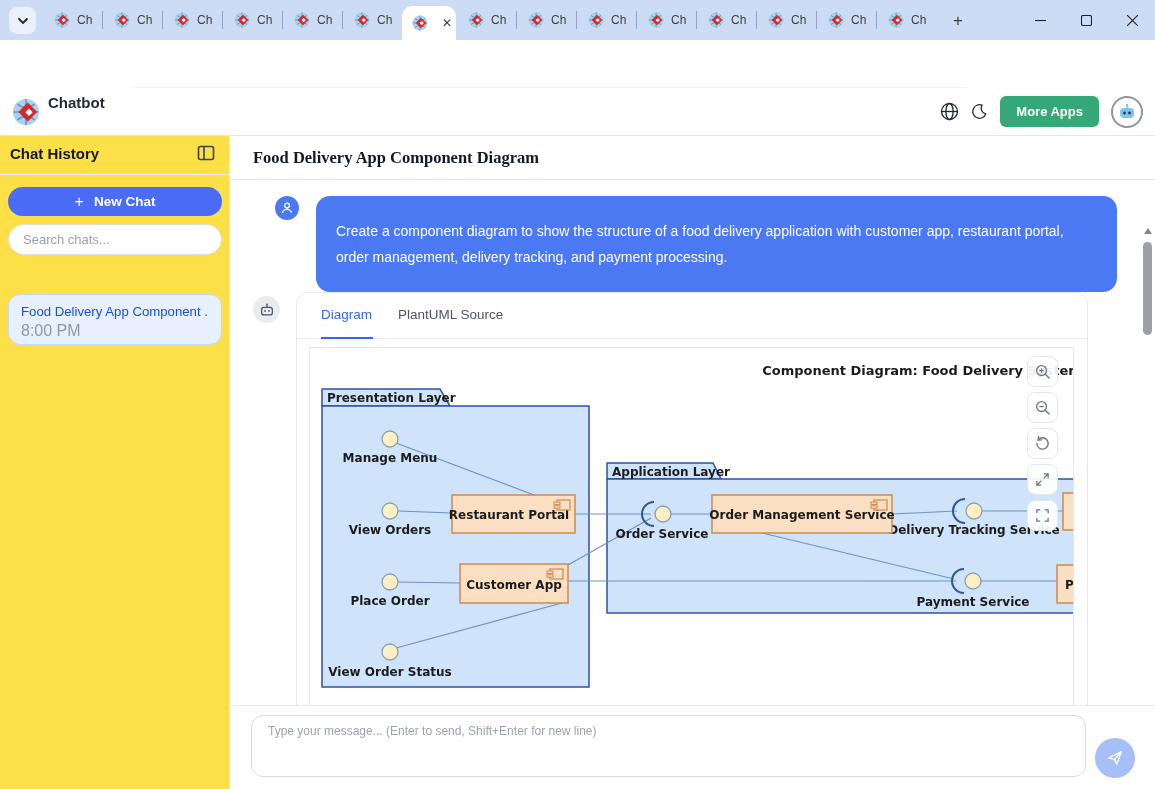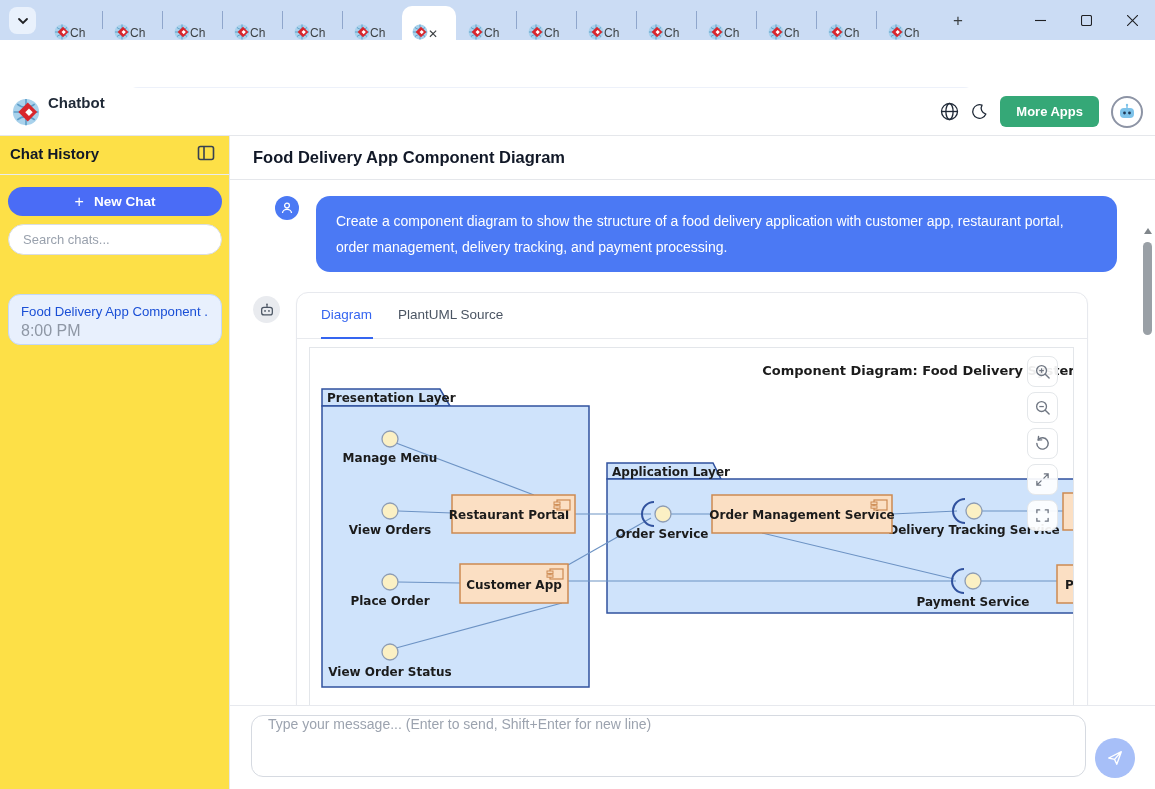--- a/index.html
+++ b/index.html
@@ -4,21 +4,21 @@
 <style>
   * { box-sizing: border-box; margin: 0; padding: 0; }
   html,body { width:1155px; height:789px; overflow:hidden;
     font-family:"Liberation Sans","DejaVu Sans",sans-serif; background:#fff; }
 
   
   .tabstrip { position:absolute; left:0; top:0; width:1155px; height:40px; background:#cbdcf4; }
   .tab-search-btn { position:absolute; left:9px; top:7px; width:27px; height:27px;
     background:#e9f1fc; border-radius:8px; display:flex; align-items:center; justify-content:center; }
   .tab-list { position:absolute; left:42px; top:0; height:40px; display:flex; align-items:flex-end; }
-  .btab { position:relative; width:60px; height:40px; display:flex; align-items:flex-end; 
+  .btab { position:relative; width:60px; height:40px; display:flex; align-items:center; gap:7px;
     padding-left:12px; color:#3c4043; font-size:12px; }
   .btab::before { content:""; position:absolute; left:0; top:11px; width:1px; height:18px; background:#8fa6cc; }
   .btab:first-child::before, .btab.active::before, .btab.active + .btab::before { display:none; }
   .btab.active { width:54px; height:34px; background:#fff; border-radius:10px 10px 0 0; padding-left:10px; }
   .tab-fav { width:16px; height:16px; flex:none; }
   .tab-close { font-size:12px; color:#3c4043; font-weight:bold; line-height:1; }
   .new-tab-btn { position:absolute; left:946px; top:9px; width:24px; height:24px; border-radius:6px;
     display:flex; align-items:center; justify-content:center; font-size:17px; color:#3c4043; }
   .win-controls { position:absolute; right:0; top:0; height:40px; display:flex; }
   .win-btn { width:46px; height:40px; display:flex; align-items:center; justify-content:center; color:#202124; }
@@ -60,28 +60,28 @@
   .sb-search::placeholder { color:#99a1ad; }
   .sb-section { position:absolute; left:14px; top:134px; display:flex; align-items:center; gap:13px;
     font-size:11.5px; font-weight:bold; color:#5f6b7a; letter-spacing:.5px;margin-top:28px; }
   .chat-item { position:absolute; left:8px; top:158px; width:214px; height:51px; background:#e8f0fd;
     border:1px solid #c2d7f9; border-radius:12px; padding:9px 12px; }
   .chat-item-title { font-size:13.2px; color:#1a4fd6; white-space:nowrap; overflow:hidden; }
   .chat-item-time { font-size:16px; color:#8e97a5; margin-top:3px; }
 
   
   .main { position:absolute; left:230px; top:136px; width:925px; height:653px; background:#fff; }
-  .page-title-bar { position:absolute; left:0; top:0; width:100%; height:44px; border-bottom:1px solid #e5e7eb; }
+  .page-title-bar { position:absolute; left:0; top:0; width:100%; height:44px; border-bottom:1px solid #e5e7eb;font-family:Liberation Serif, serif; }
   .page-title { position:absolute; left:23px; top:12px; font-size:16.5px; font-weight:bold; color:#111827; }
 
   .chat-area { position:absolute; left:0; top:44px; width:925px; height:525px; overflow:hidden; }
   .user-row-avatar { position:absolute; left:45px; top:16px; width:24px; height:24px; border-radius:50%;
     background:#4b79f4; display:flex; align-items:center; justify-content:center; }
   .user-bubble { position:absolute; left:86px; top:16px; width:801px; background:#4b79f4; border-radius:14px;
-    color:#fff; font-size:14px; line-height:26px; padding:12px 20px; }
+    color:#fff; font-size:14px; line-height:26px; padding:22px 20px; }
   .asst-avatar { position:absolute; left:23px; top:116px; width:27px; height:27px; border-radius:50%;
     background:#e9ebef; display:flex; align-items:center; justify-content:center; }
   .reply-card { position:absolute; left:66px; top:112px; width:792px; height:600px; background:#fff;
     border:1px solid #e7e9ee; border-radius:12px; box-shadow:0 1px 2px rgba(0,0,0,.04); }
   .card-tabs { position:absolute; left:0; top:0; width:100%; height:46px; border-bottom:1px solid #e8eaee; }
   .ctab { position:absolute; top:14px; font-size:13.5px; color:#4b5563; }
   .ctab.active { color:#3565f0; }
   .ctab-underline { position:absolute; left:24px; top:44px; width:52px; height:2px; background:#3565f0; }
   .dg-viewport { position:absolute; left:12px; top:54px; width:765px; height:360px; border:1px solid #e3e6ea;
     background:#fff; overflow:hidden; }
@@ -94,21 +94,21 @@
   .scrollbar { position:absolute; left:910px; top:44px; width:15px; height:525px; }
   .sc-arrow { position:absolute; left:0; width:15px; height:14px; display:flex; align-items:center; justify-content:center; }
   .sc-tri-up { width:0; height:0; border-left:4px solid transparent; border-right:4px solid transparent;
     border-bottom:6px solid #80868b; }
   .sc-thumb { position:absolute; left:3px; top:18px; width:9px; height:93px; background:#9aa0a6; border-radius:5px; }
 
   
   .composer { position:absolute; left:0; top:569px; width:925px; height:84px; background:#fff;
     border-top:1px solid #e7e9ee; }
   .composer textarea { position:absolute; left:21px; top:9px; width:835px; height:62px;
-    border:1px solid #d6dae1; border-radius:12px; padding:0 16px; font-size:14px;
+    border:1px solid #d6dae1; border-radius:12px; padding:8px 16px; font-size:12px;
     font-family:"Liberation Sans",sans-serif; color:#374151; resize:none; outline:none; }
   .composer textarea::placeholder { color:#9ca3af; }
   .send-btn { position:absolute; left:865px; top:32px; width:40px; height:40px; border-radius:50%;
     background:#a7bff8; border:none; display:flex; align-items:center; justify-content:center; }
 </style>
 </head>
 <body>
 
 <div class="tabstrip">
   <div class="tab-search-btn">

